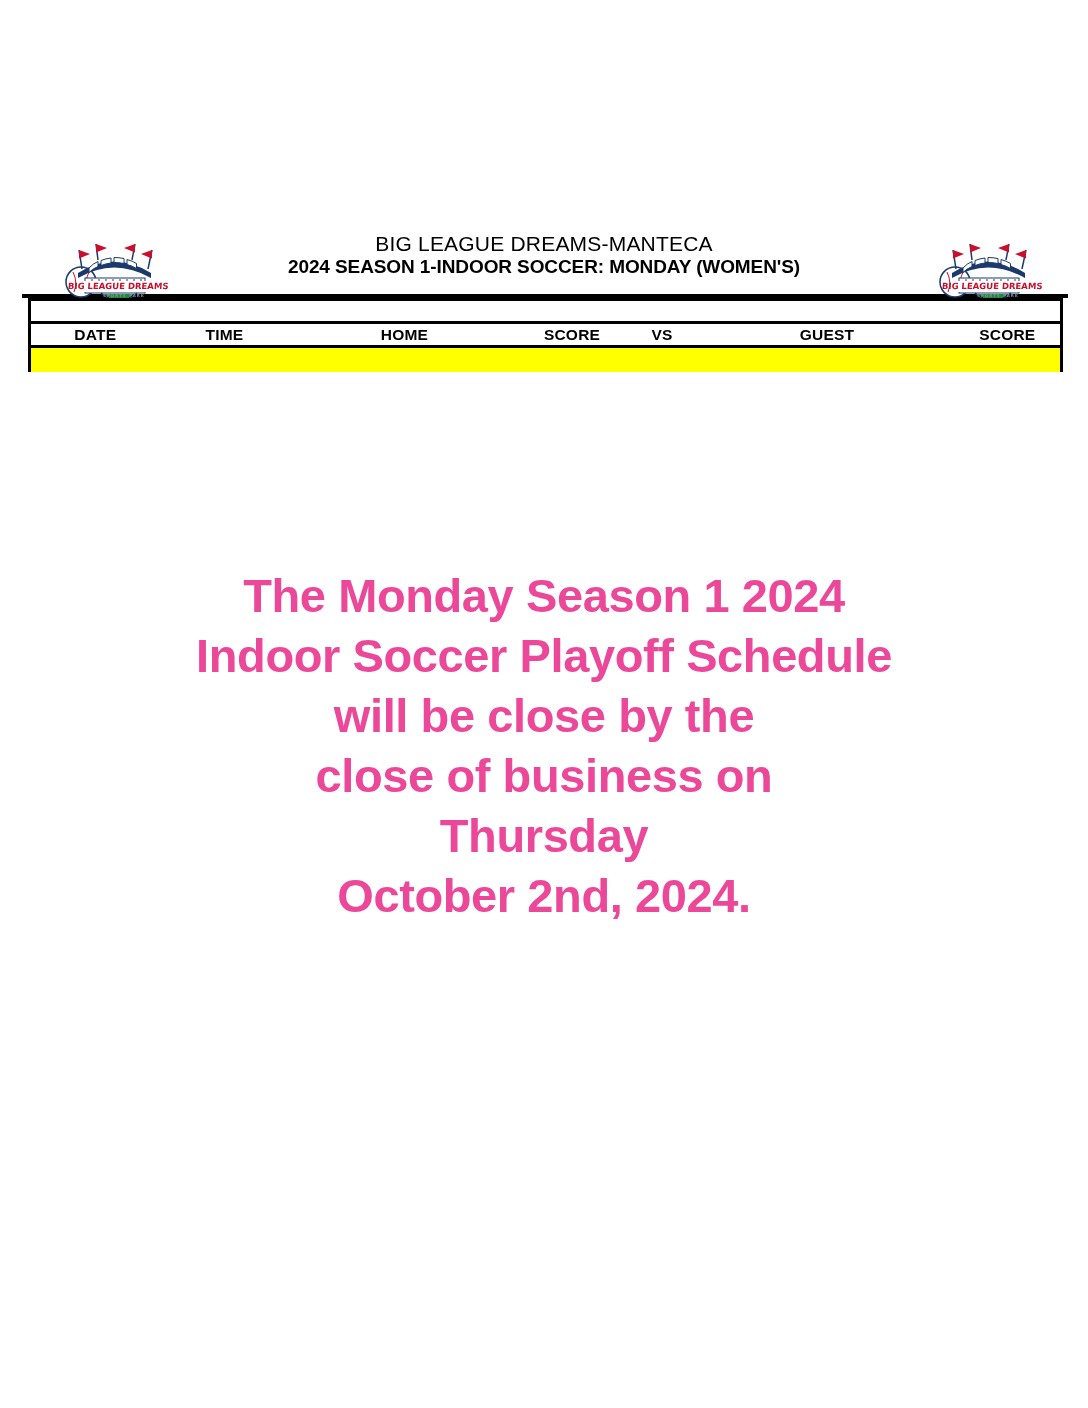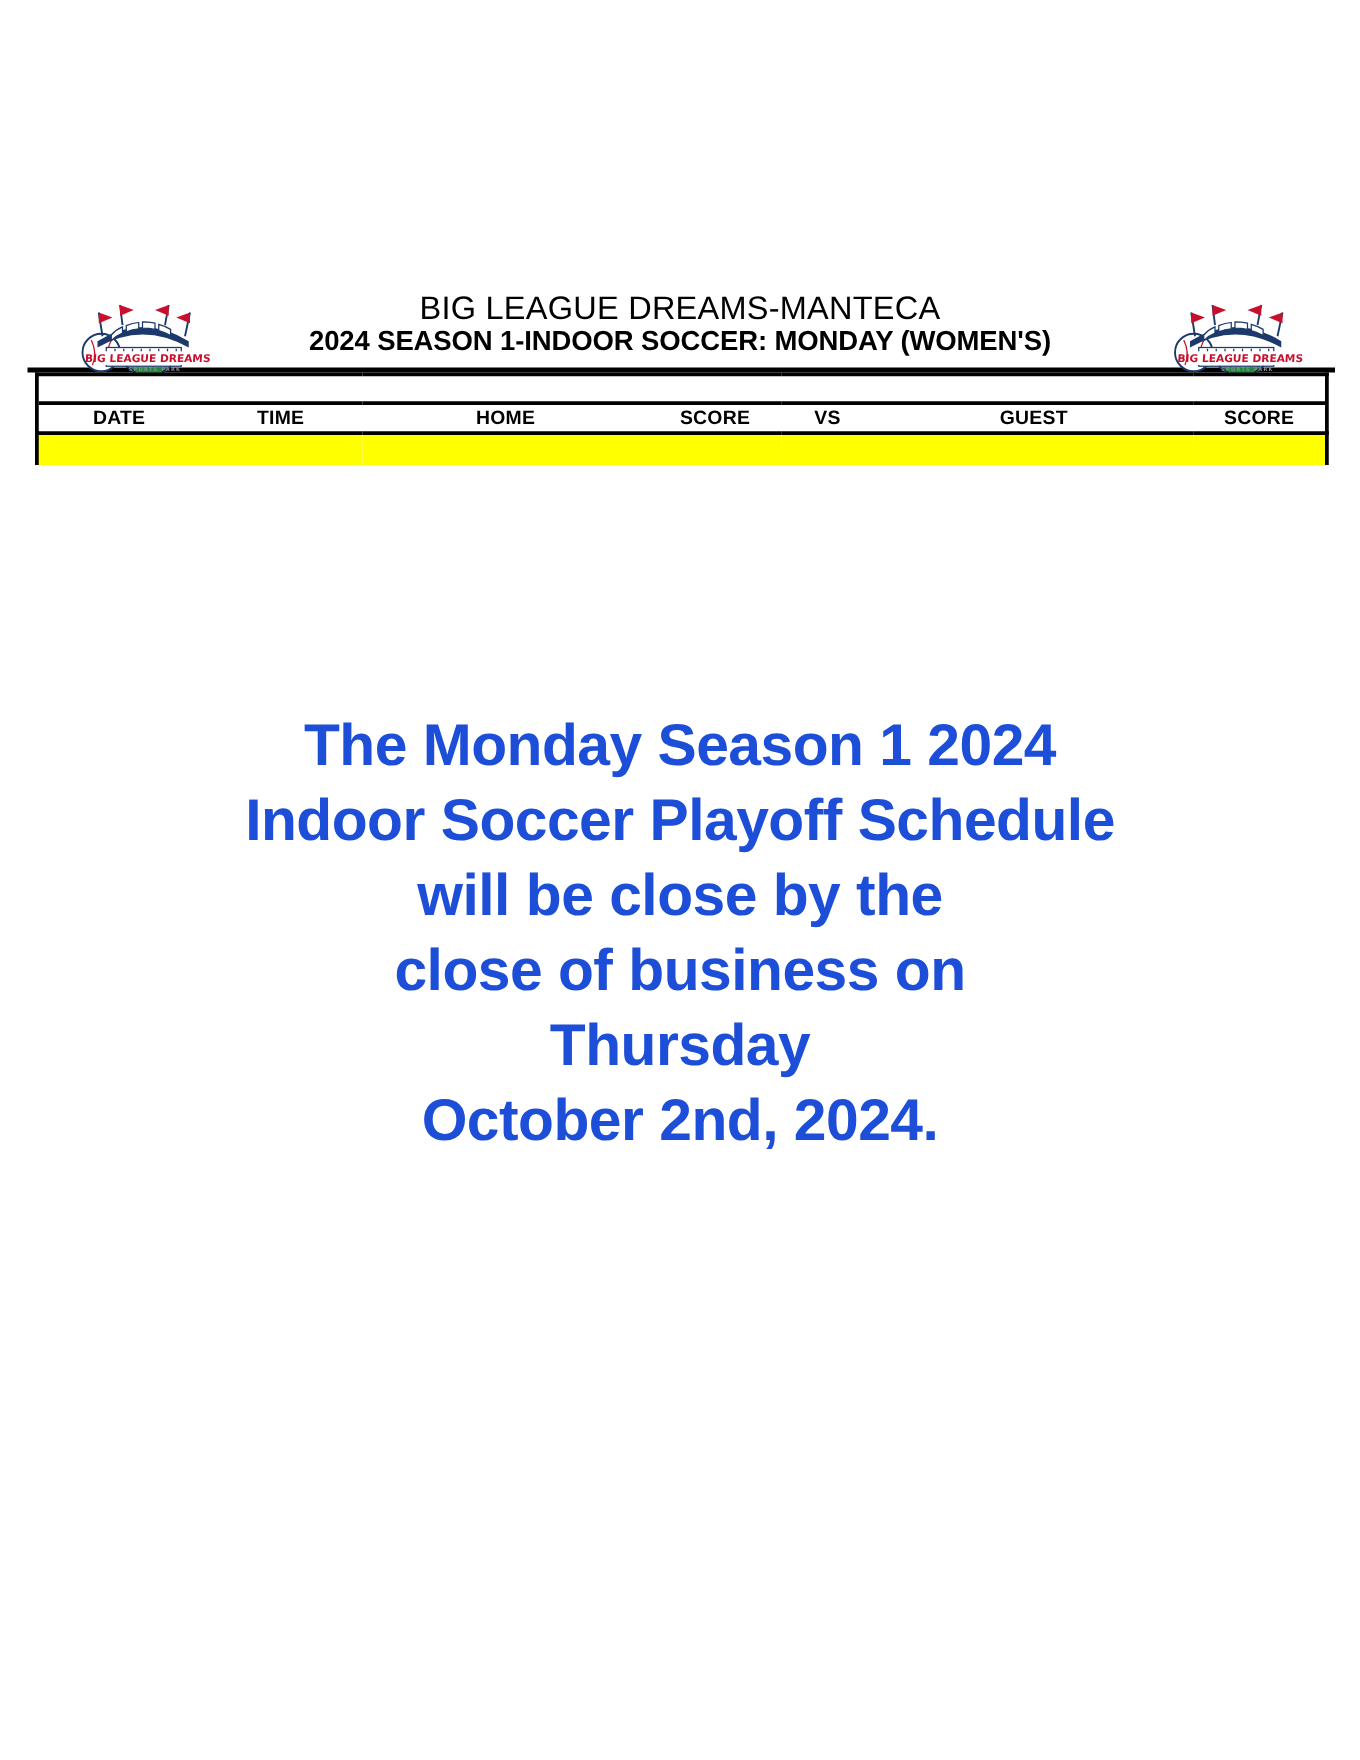--- a/index.html
+++ b/index.html
@@ -37,27 +37,27 @@
 
   .header-titles {
     position: absolute;
     left: 0;
     top: 0;
     width: 1088px;
     text-align: center;
     line-height: 1.12;
   }
   .title-line-1 {
-    font-size: 26px;
+    font-size: 21px;
     font-weight: 400;
     letter-spacing: 0.2px;
     white-space: nowrap;
   }
   .title-line-2 {
-    font-size: 22px;
+    font-size: 19px;
     font-weight: 700;
     letter-spacing: -0.1px;
     white-space: nowrap;
   }
 
   
   .header-rule {
     position: absolute;
     left: 22px;
     top: 294px;
@@ -124,21 +124,21 @@
   .notice {
     position: absolute;
     left: 0;
     top: 566px;
     width: 1088px;
     text-align: center;
     font-size: 47px;
     font-weight: 700;
     line-height: 60px;
     letter-spacing: -0.4px;
-    color: #1d4ed8;
+    color: #ec4899;
   }
   .notice .nl { display: block; white-space: nowrap; }
 </style>
 </head>
 <body>
 
 <div class="page">
 
   <div class="header-block">
     <div class="header-titles">

